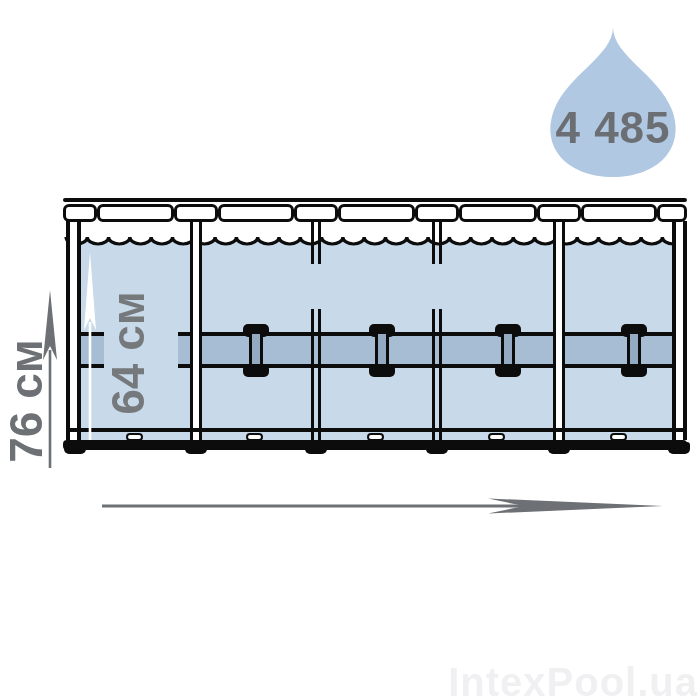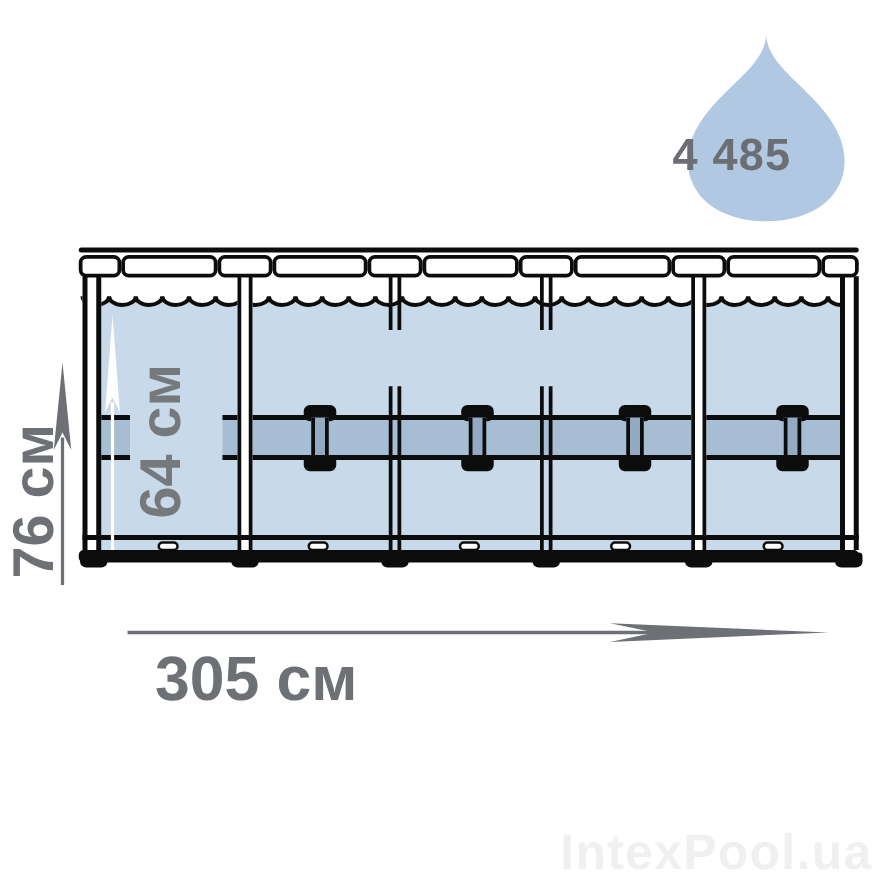--- a/index.html
+++ b/index.html
@@ -30,22 +30,22 @@
   
   .bottom-line{left:66px;top:428px;width:621px;height:4px;background:#0c0c0c;}
   .bottom-bar{left:63px;top:440px;width:624px;height:10px;background:#0c0c0c;border-radius:4px;}
   .bottom-tab{top:433px;width:13px;height:4px;background:#fff;border:2.5px solid #0c0c0c;border-radius:4px;}
   .foot{top:442px;width:22px;height:12px;background:#0c0c0c;border-radius:3px 3px 5px 5px;}
 
   
   .dim-label{color:#6d7074;font-weight:bold;white-space:nowrap;}
   .rot{transform:translate(-50%,-50%) rotate(-90deg);}
   .ctr{transform:translate(-50%,-50%);}
-  .capacity-text{left:538px;top:103px;width:150px;text-align:left;
-                 color:#6b6e72;font-weight:bold;font-size:36px;letter-spacing:1px;}
+  .capacity-text{left:538px;top:103px;width:150px;text-align:center;
+                 color:#6b6e72;font-weight:bold;font-size:44px;letter-spacing:1px;}
   .watermark{right:2px;top:660px;width:300px;text-align:right;color:#f0f0f2;
              font-weight:bold;font-size:40px;letter-spacing:1px;}
 </style>
 </head>
 <body>
 
 <div id="canvas">
 
   <svg class="abs" style="left:63px;top:196px;" width="625" height="258" viewBox="0 0 625 258">
     <path d="M3,41 a10.65,7 0 0 0 21.3,0 a10.65,7 0 0 0 21.3,0 a10.65,7 0 0 0 21.3,0 a10.65,7 0 0 0 21.3,0 a10.65,7 0 0 0 21.3,0 a10.65,7 0 0 0 21.3,0 a10.65,7 0 0 0 21.3,0 a10.65,7 0 0 0 21.3,0 a10.65,7 0 0 0 21.3,0 a10.65,7 0 0 0 21.3,0 a10.65,7 0 0 0 21.3,0 a10.65,7 0 0 0 21.3,0 a10.65,7 0 0 0 21.3,0 a10.65,7 0 0 0 21.3,0 a10.65,7 0 0 0 21.3,0 a10.65,7 0 0 0 21.3,0 a10.65,7 0 0 0 21.3,0 a10.65,7 0 0 0 21.3,0 a10.65,7 0 0 0 21.3,0 a10.65,7 0 0 0 21.3,0 a10.65,7 0 0 0 21.3,0 a10.65,7 0 0 0 21.3,0 a10.65,7 0 0 0 21.3,0 a10.65,7 0 0 0 21.3,0 a10.65,7 0 0 0 21.3,0 a10.65,7 0 0 0 21.3,0 a10.65,7 0 0 0 21.3,0 a10.65,7 0 0 0 21.3,0 a10.65,7 0 0 0 21.3,0 L621,244 L3,244 Z" fill="#c8d9ea"></path>
@@ -122,21 +122,20 @@
   <svg class="abs" style="left:36px;top:284px;" width="28" height="192" viewBox="0 0 28 192">
     <line x1="14" y1="66" x2="14" y2="184" stroke="#6d7074" stroke-width="2.6"></line>
     <polygon points="14,6 7,76 14,62 21,76" fill="#6d7074"></polygon>
   </svg>
   <div class="abs dim-label rot" style="left:26px;top:401px;font-size:46px;">76 см</div>
 
   <svg class="abs" style="left:90px;top:495px;" width="600" height="24" viewBox="0 0 600 24">
     <line x1="12" y1="11" x2="440" y2="11" stroke="#6d7074" stroke-width="2.8"></line>
     <polygon points="398,3.5 573,11 398,18.5 434,11" fill="#6d7074"></polygon>
   </svg>
-  <div class="abs dim-label ctr" style="left:205px;top:543px;font-size:50px;">305 см</div>
 
   <svg class="abs" style="left:538px;top:24px;" width="150" height="156" viewBox="0 0 150 152">
     <path d="M75,1 C75,30 30,48 16,84 C2,122 30,151 75,151 C120,151 148,122 134,84 C120,48 75,30 75,1 Z" fill="#b1c8e3"></path>
   </svg>
   <div class="abs capacity-text">4 485</div>
 
   <div class="abs watermark">IntexPool.ua</div>
 
 </div>
 

